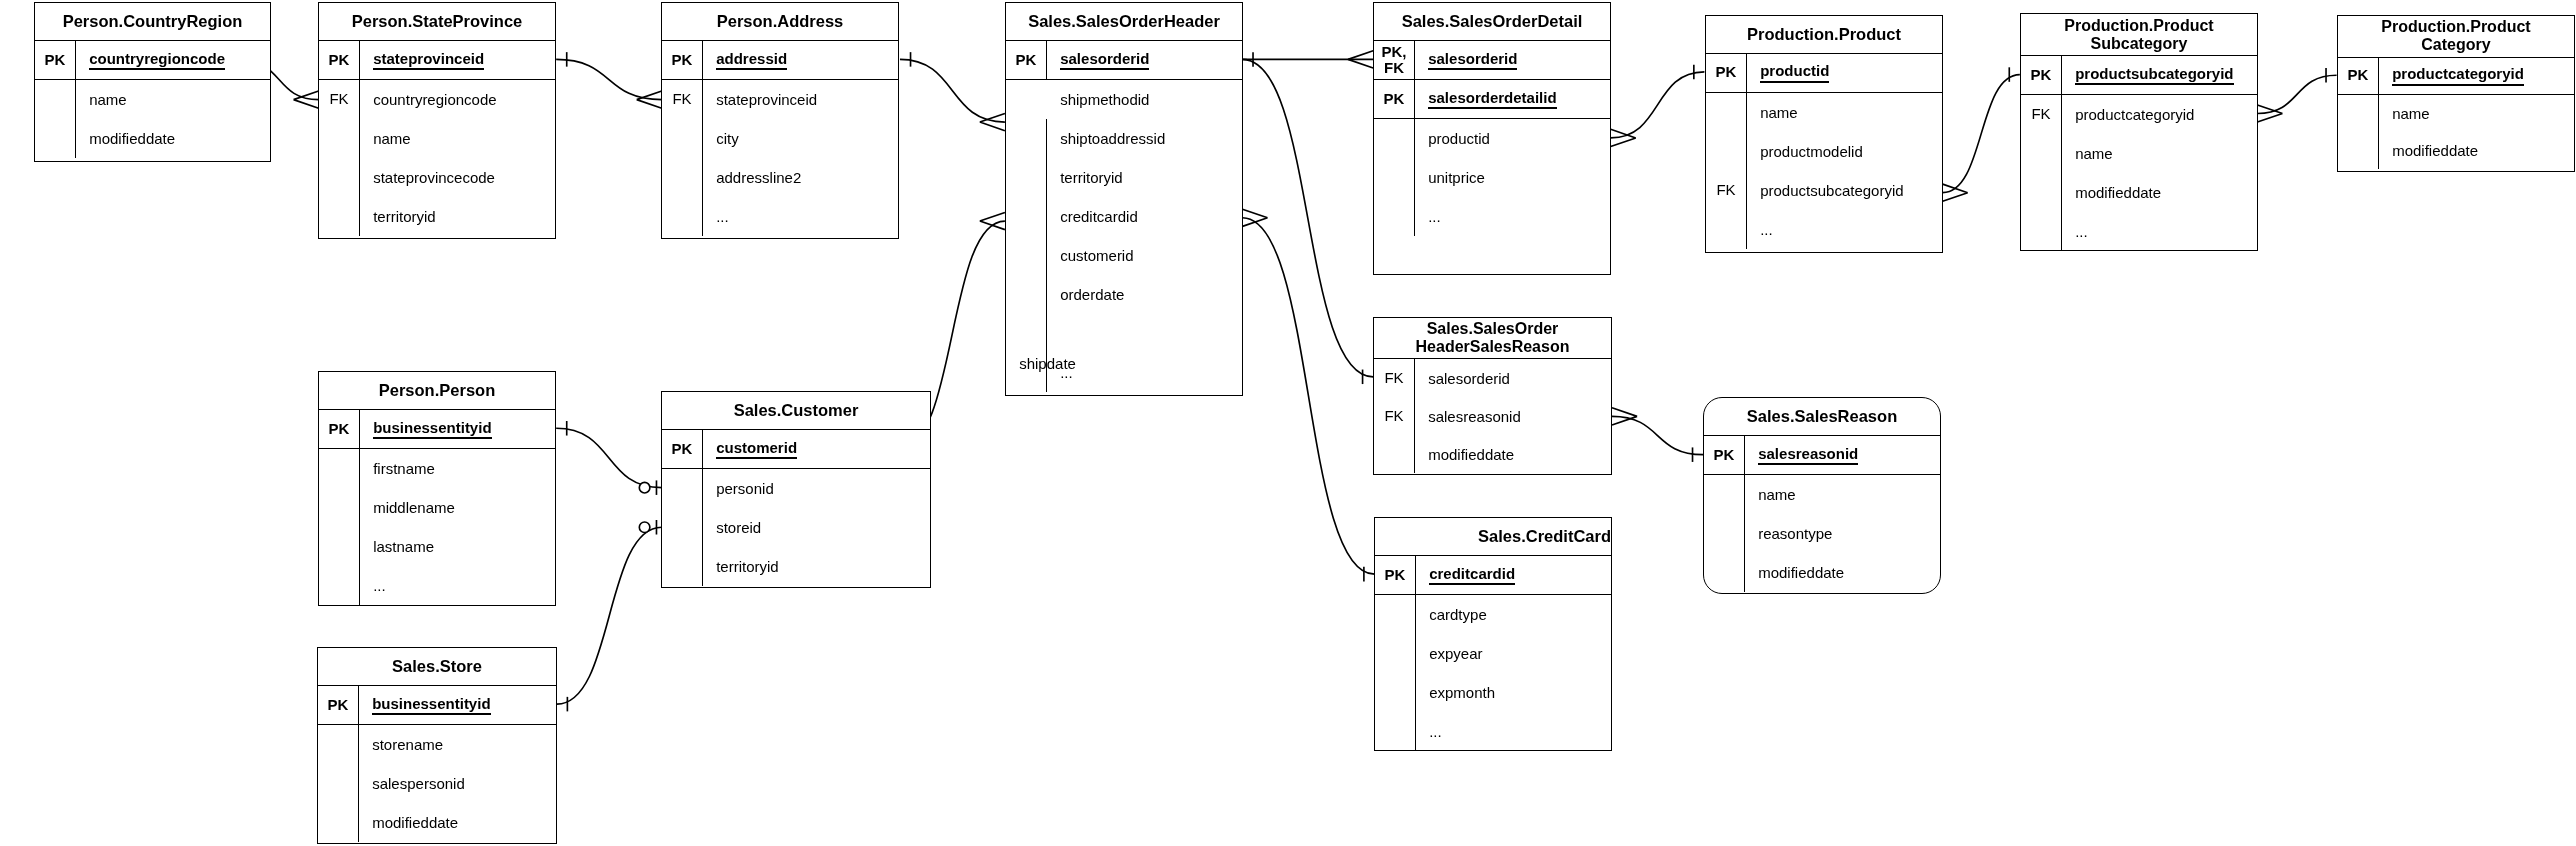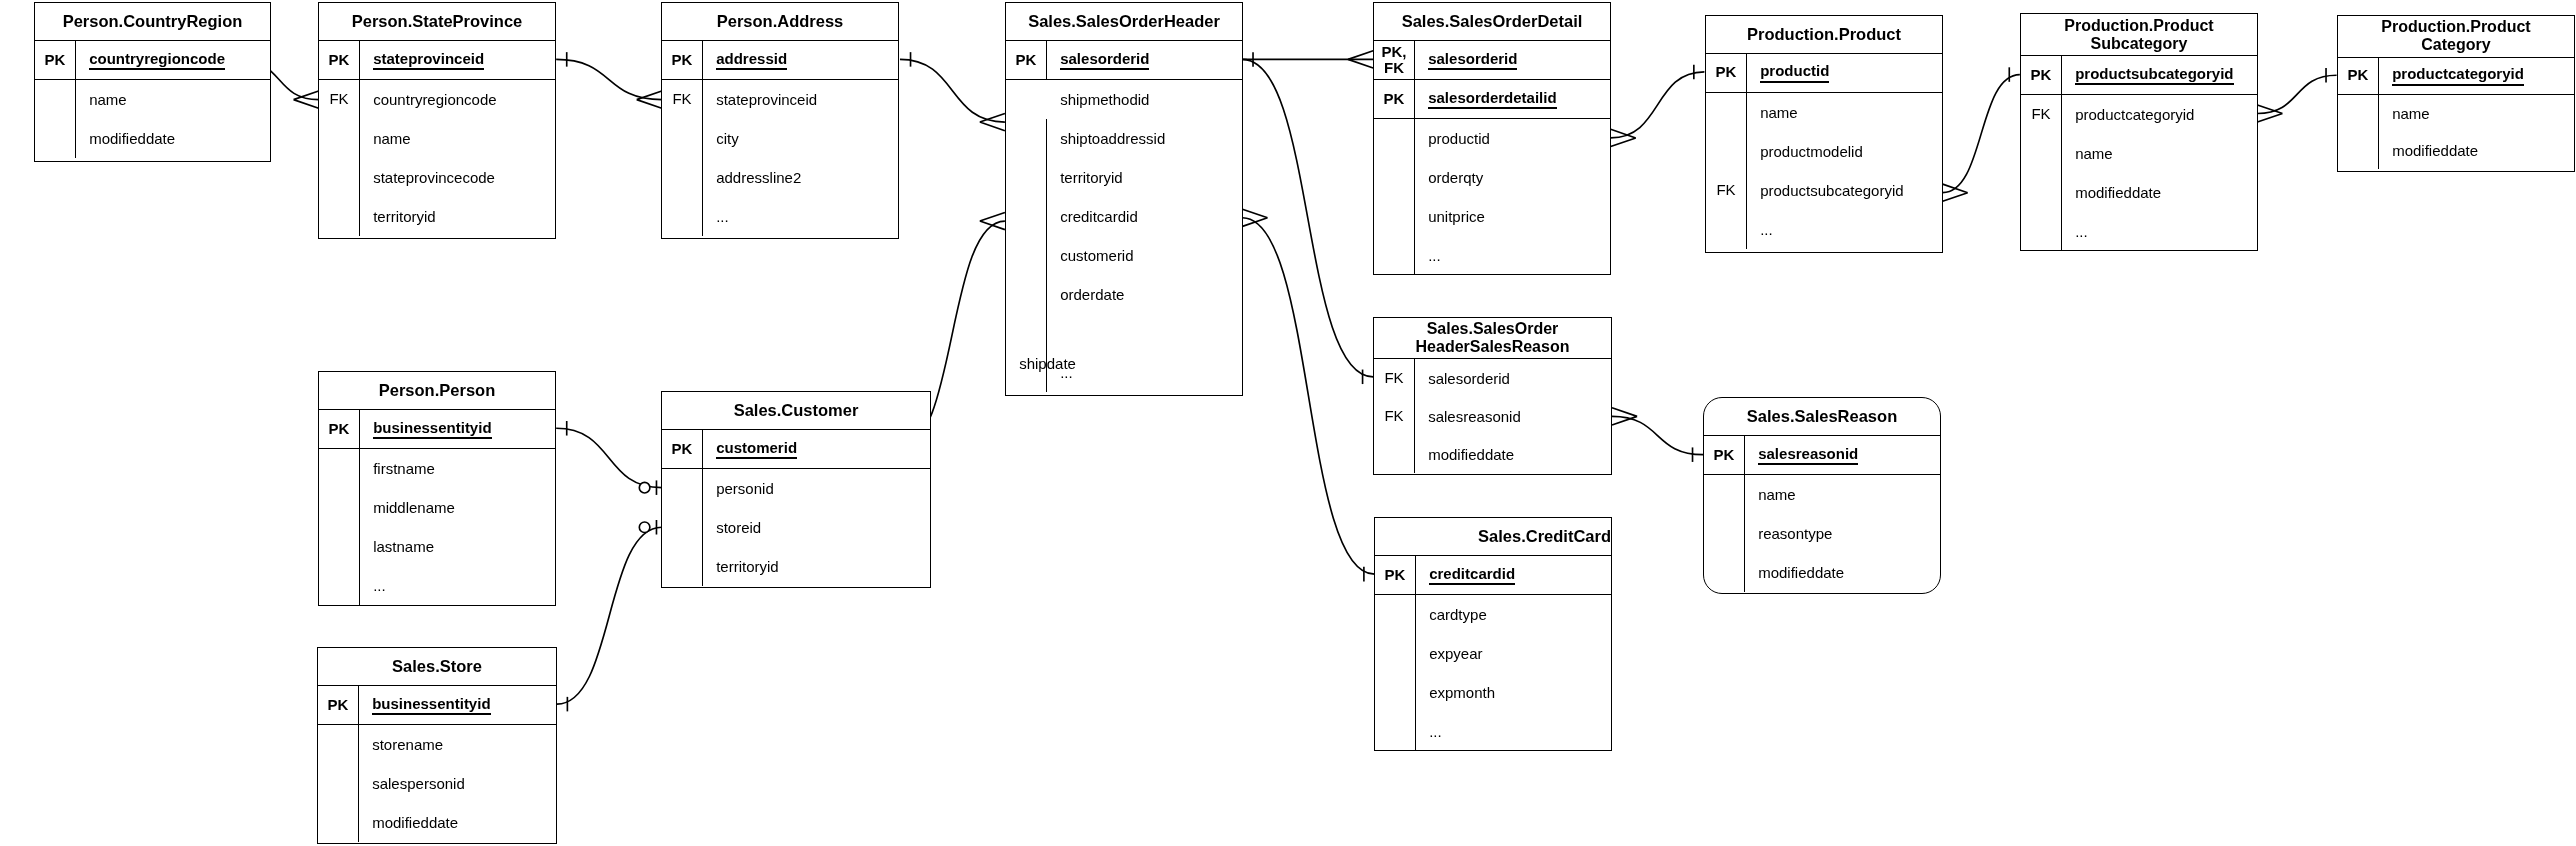--- a/index.html
+++ b/index.html
@@ -371,28 +371,20 @@
           </div>
           <div class="er-field">
             <span>productid</span>
           </div>
         </div>
         <div class="er-row" style="height: 39px;">
           <div class="er-key">
             <span></span>
           </div>
           <div class="er-field">
-            <span>orderqty</span>
-          </div>
-        </div>
-        <div class="er-row" style="height: 39px;">
-          <div class="er-key">
-            <span></span>
-          </div>
-          <div class="er-field">
             <span>unitprice</span>
           </div>
         </div>
         <div class="er-row" style="height: 39px;">
           <div class="er-key">
             <span></span>
           </div>
           <div class="er-field">
             <span>...</span>
           </div>

